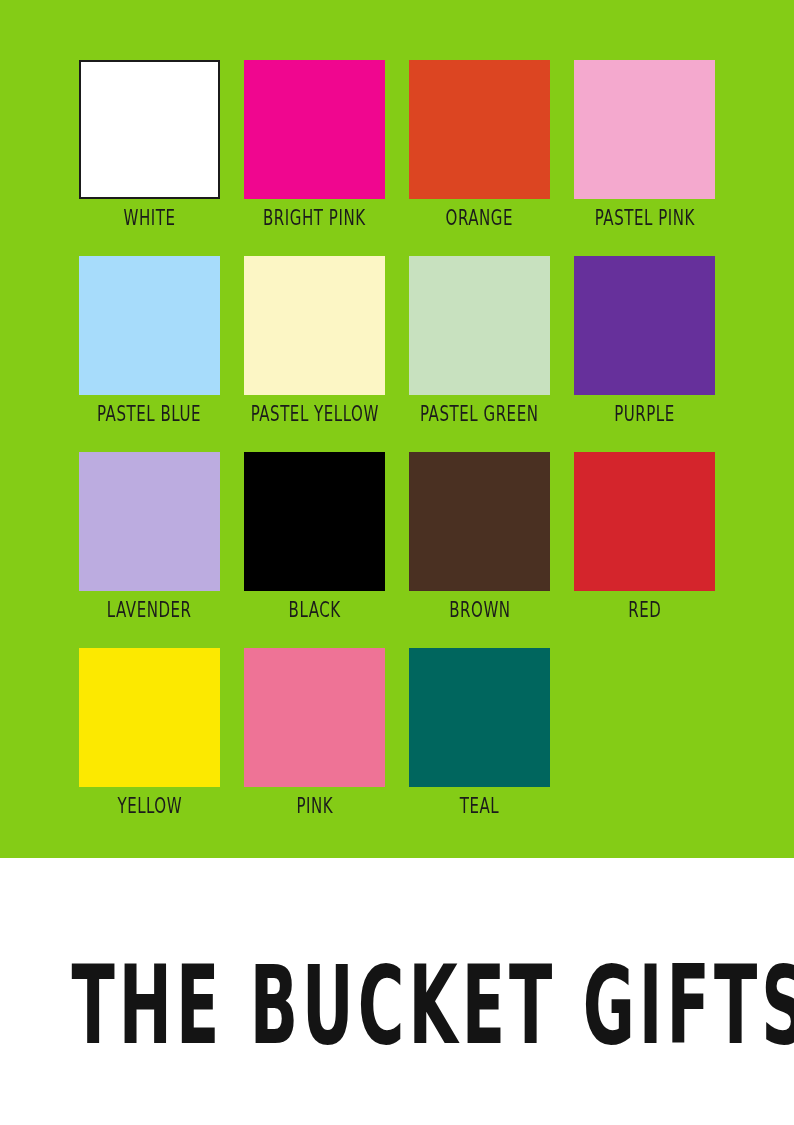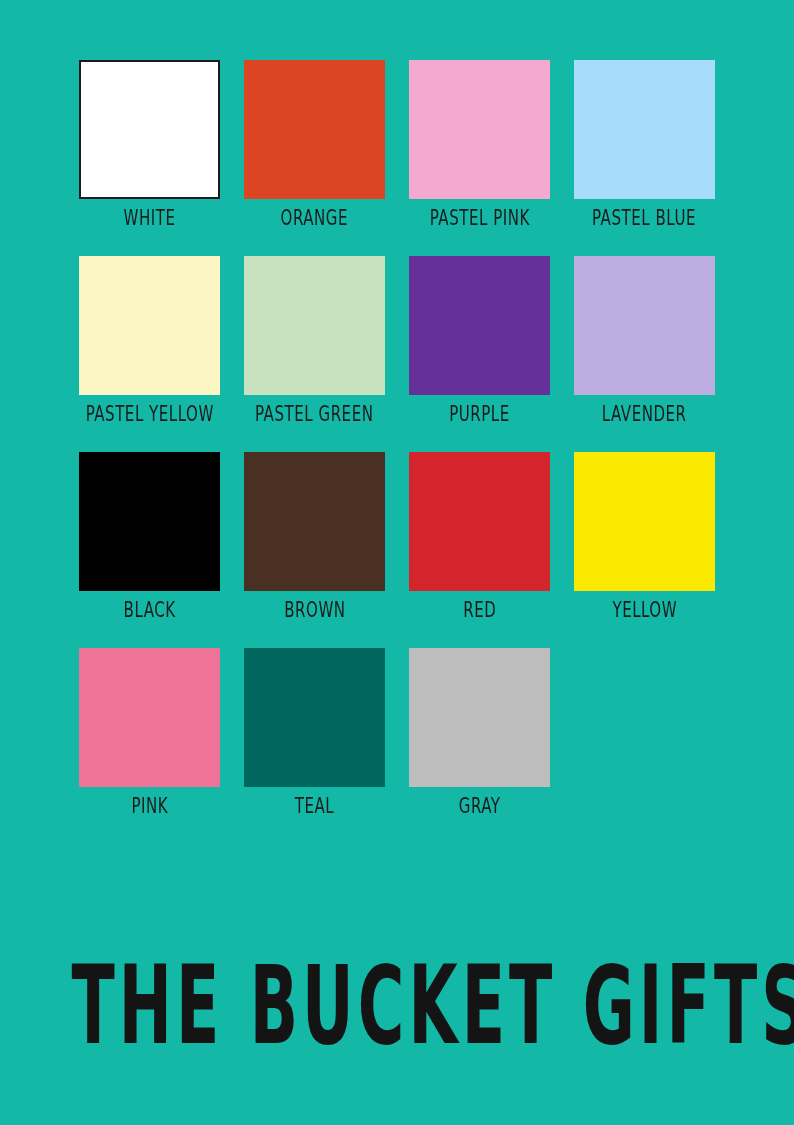--- a/index.html
+++ b/index.html
@@ -11,22 +11,22 @@
     width: 794px;
     height: 1125px;
     font-family: "Liberation Sans", sans-serif;
     -webkit-font-smoothing: antialiased;
     overflow: hidden;
   }
 
   .poster {
     position: relative;
     width: 794px;
-    height: 1125px;
-    background: #14b8a6;
+    height: 858px;
+    background: #84cc16;
     box-sizing: border-box;
   }
 
   
   .swatch-grid {
     position: absolute;
     left: 79px;
     top: 60px;
     width: 636px;
     display: grid;
@@ -87,20 +87,24 @@
 <body>
 
 <div class="poster">
 
   <div class="swatch-grid">
       <div class="swatch-cell">
         <div class="swatch-chip outlined" style="background-color: rgb(255, 255, 255);"></div>
         <div class="swatch-label">WHITE</div>
       </div>
       <div class="swatch-cell">
+        <div class="swatch-chip" style="background-color: rgb(240, 6, 143);"></div>
+        <div class="swatch-label">BRIGHT PINK</div>
+      </div>
+      <div class="swatch-cell">
         <div class="swatch-chip" style="background-color: rgb(220, 69, 34);"></div>
         <div class="swatch-label">ORANGE</div>
       </div>
       <div class="swatch-cell">
         <div class="swatch-chip" style="background-color: rgb(244, 169, 206);"></div>
         <div class="swatch-label">PASTEL PINK</div>
       </div>
       <div class="swatch-cell">
         <div class="swatch-chip" style="background-color: rgb(167, 220, 251);"></div>
         <div class="swatch-label">PASTEL BLUE</div>
@@ -138,21 +142,17 @@
         <div class="swatch-label">YELLOW</div>
       </div>
       <div class="swatch-cell">
         <div class="swatch-chip" style="background-color: rgb(238, 115, 150);"></div>
         <div class="swatch-label">PINK</div>
       </div>
       <div class="swatch-cell">
         <div class="swatch-chip" style="background-color: rgb(0, 102, 94);"></div>
         <div class="swatch-label">TEAL</div>
       </div>
-      <div class="swatch-cell">
-        <div class="swatch-chip" style="background-color: rgb(189, 189, 189);"></div>
-        <div class="swatch-label">GRAY</div>
-      </div>
     </div>
 
   <div class="brand-title">THE BUCKET GIFTS</div>
 
 </div>
 
 </body></html>

